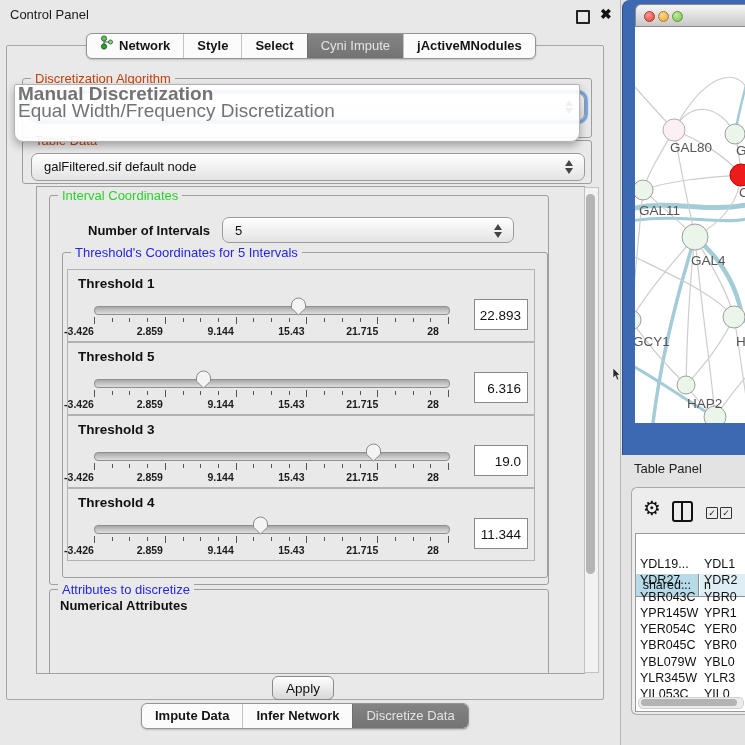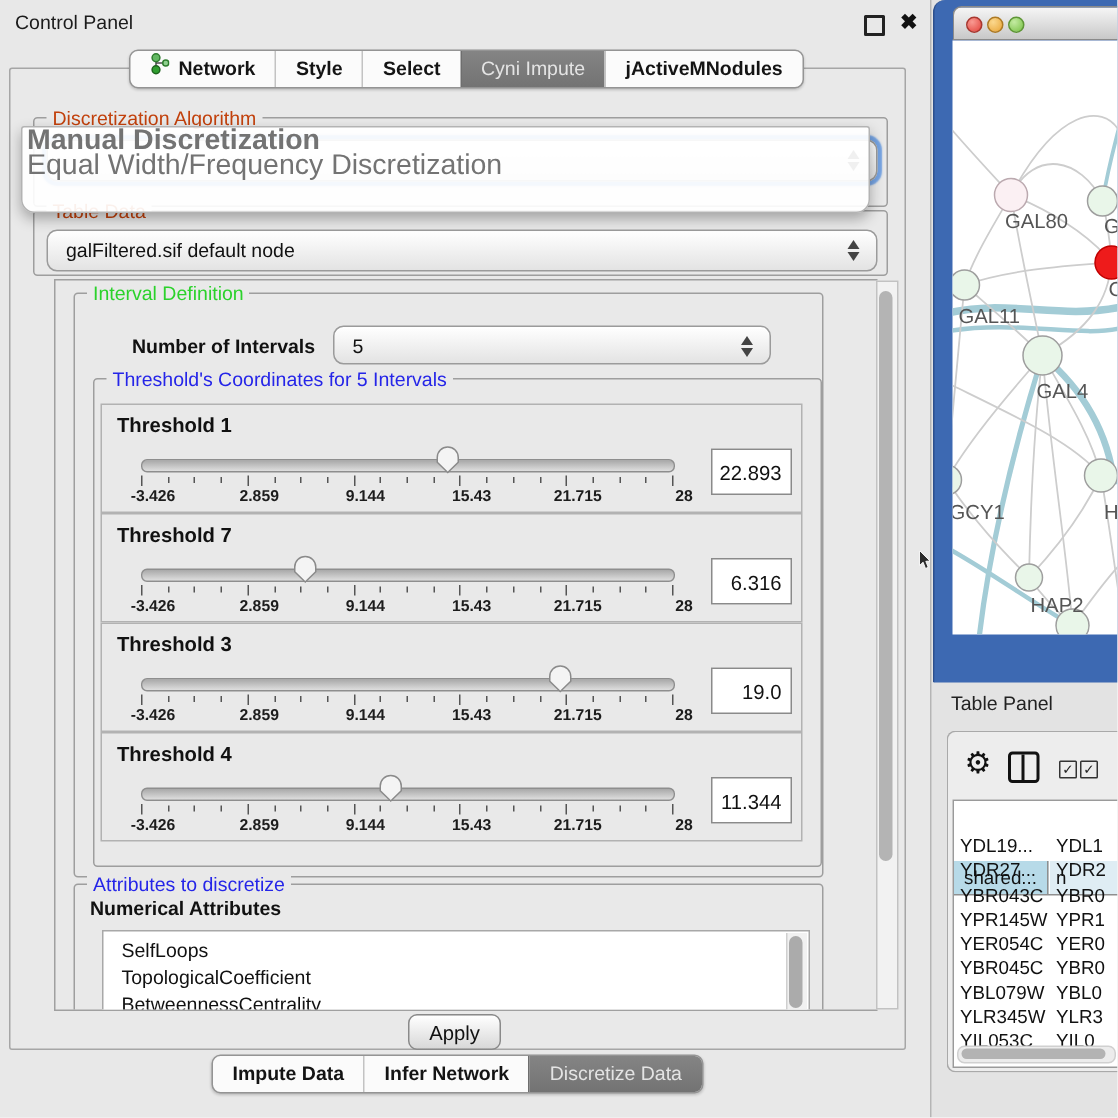--- a/index.html
+++ b/index.html
@@ -64,21 +64,21 @@
   .thr-panel{position:absolute;left:4px;width:466px;height:71px;border:1px solid #b2b2b2;background:#e9e9e9;}
   .thr-label{position:absolute;left:10px;top:6px;font-size:13.5px;font-weight:bold;}
   .slider{position:absolute;left:0;top:0;width:100%;height:100%;}
   .track{position:absolute;left:26px;top:36px;width:354px;height:7px;border-radius:4px;
          border:1px solid #8e8e8e;background:linear-gradient(#a9a9a9,#dedede);}
   .thumb{position:absolute;top:27px;width:17px;height:19px;}
   .ticks{position:absolute;left:26px;top:47px;width:354px;height:8px;}
   .tick{position:absolute;width:1px;background:#555;}
   .tick.major{height:7px;top:0;}
   .tick.minor{height:4px;top:1px;}
-  .tick-labels{position:absolute;left:34px;top:55px;width:354px;height:12px;}
+  .tick-labels{position:absolute;left:11px;top:55px;width:354px;height:12px;}
   .tick-labels span{position:absolute;transform:translateX(-50%);font-size:10.5px;font-weight:bold;color:#1c1c1c;white-space:nowrap;}
   .vbox{position:absolute;left:406px;top:29px;width:54px;height:31px;background:#fff;border:1px solid #8a8a8a;
         font-size:13.5px;text-align:right;line-height:31px;padding-right:6px;box-sizing:border-box;}
   .attr-group{left:12px;top:402px;width:498px;height:110px;}
   .attr-sub{position:absolute;left:10px;top:8px;font-size:13px;}
   .listbox{position:absolute;left:18px;top:30px;width:470px;height:80px;background:#fff;border:1px solid #a8a8a8;}
   .litem{font-size:13px;line-height:18px;padding-left:12px;}
   .litem:first-child{padding-top:4px;}
   .lscroll{position:absolute;right:1px;top:1px;width:13px;height:78px;background:#f1f1f1;border-left:1px solid #cfcfcf;}
   .lthumb{position:absolute;left:1px;top:2px;width:9px;height:48px;background:#ababab;border-radius:5px;}
@@ -176,21 +176,21 @@
       <span class="gtitle dark">Table Data</span>
       <div class="combo td-combo">
         <span class="combo-text">galFiltered.sif default node</span>
         <span class="stepper"></span>
       </div>
     </div>
 
     <div class="viewport">
 
       <div class="group interval-group">
-        <span class="gtitle green">Interval Definition</span>
+        <span class="gtitle green">Interval Coordinates</span>
         <span class="noi-label bold">Number of Intervals</span>
         <div class="combo noi-combo">
           <span class="combo-text">5</span>
           <span class="stepper"></span>
         </div>
 
         <div class="group thr-group">
           <span class="gtitle blue">Threshold's Coordinates for 5 Intervals</span>
 
           <div class="thr-panel" style="top:16px">
@@ -231,21 +231,21 @@
                   <span style="left: 40%;">9.144</span>
                   <span style="left: 60%;">15.43</span>
                   <span style="left: 80%;">21.715</span>
                   <span style="left: 100%;">28</span>
                 </div>
             </div>
             <div class="vbox">22.893</div>
           </div>
 
           <div class="thr-panel" style="top:89px">
-            <div class="thr-label">Threshold 7</div>
+            <div class="thr-label">Threshold 5</div>
             <div class="slider">
               <div class="track"></div>
               <div class="thumb" style="left: 127.239px;">
                 <svg width="17" height="19" viewBox="0 0 17 19">
                     <path d="M1.5,8 a7,7 0 0 1 14,0 v3.2 L8.5,18 1.5,11.2 Z" fill="#f4f4f4" stroke="#8a8a8a"></path>
                   </svg>
               </div>
               <div class="ticks">
                   <span class="tick major" style="left: 0%;"></span>
                   <span class="tick minor" style="left: 5%;"></span>
@@ -367,28 +367,20 @@
                 </div>
             </div>
             <div class="vbox">11.344</div>
           </div>
         </div>
       </div>
 
       <div class="group attr-group">
         <span class="gtitle blue">Attributes to discretize</span>
         <div class="attr-sub bold">Numerical Attributes</div>
-        <div class="listbox">
-          <div class="litem">SelfLoops</div>
-          <div class="litem">TopologicalCoefficient</div>
-          <div class="litem">BetweennessCentrality</div>
-          <div class="lscroll">
-              <div class="lthumb"></div>
-            </div>
-        </div>
       </div>
     </div>
 
     <div class="vscroll">
       <div class="vthumb"></div>
     </div>
 
     <button class="apply">Apply</button>
 
     <div class="seg bottom-tabs">

